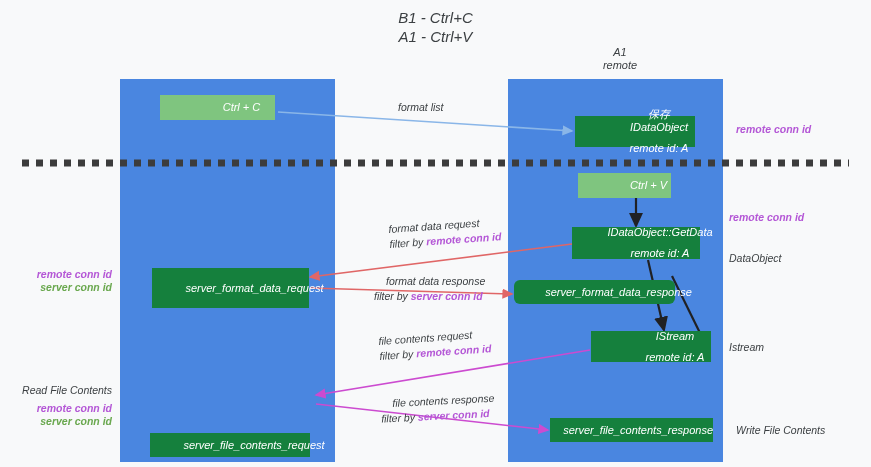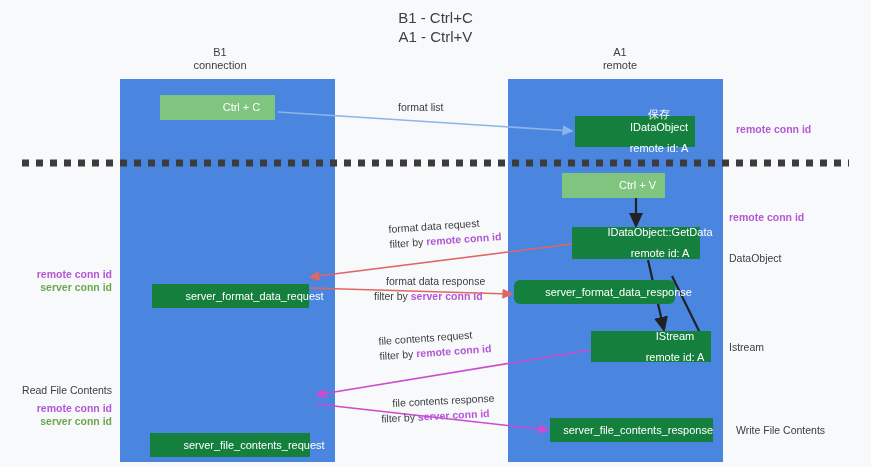--- a/index.html
+++ b/index.html
@@ -2,21 +2,21 @@
 <html><head>
 <meta charset="utf-8">
 <style>
   html,body{margin:0;padding:0;}
   body{
     width:871px;height:467px;
     background:#f8f9fa;
     font-family:"Liberation Sans","DejaVu Sans",sans-serif;
     overflow:hidden;
   }
-  #stage{position:relative;width:871px;height:467px;}
+  #stage{position:relative;width:871px;height:467px;font-style:italic;}
 
   
   .title{
     position:absolute;left:0;top:8px;width:871px;
     text-align:center;color:#3c4043;font-size:15px;line-height:19px;
     white-space:pre-line;
   }
 
   
   .col-head{
@@ -58,22 +58,20 @@
   svg.overlay{position:absolute;left:0;top:0;width:871px;height:467px;pointer-events:none;}
 </style>
 </head>
 <body>
 
 <div id="stage">
 
   <div class="title">B1 - Ctrl+C
 A1 - Ctrl+V</div>
 
-  <div class="col-head" style="left:145px;top:46px;width:150px;">B1
-connection</div>
   <div class="col-head" style="left:545px;top:46px;width:150px;">A1
 remote</div>
 
   <div class="lane" style="left:120px;top:79px;width:215px;height:383px;"></div>
   <div class="lane" style="left:508px;top:79px;width:215px;height:383px;"></div>
 
   <svg class="overlay">
     <defs>
       <marker id="ah-blue" markerWidth="7" markerHeight="7" refX="6" refY="3.2" orient="auto">
         <path d="M0,0 L7,3.2 L0,6.4 z" fill="#8ab6e8"></path>
@@ -110,30 +108,30 @@
 
   <div class="box green" style="left:160px;top:95px;width:115px;height:25px;">
     <div>Ctrl + C</div>
   </div>
 
   <div class="box orange" style="left:575px;top:116px;width:120px;height:31px;">
     <div>保存IDataObject</div>
     <div class="l2">remote id: A</div>
   </div>
 
-  <div class="box green" style="left:562px;top:173px;width:103px;height:25px;">
+  <div class="box green" style="left:578px;top:173px;width:93px;height:25px;">
     <div>Ctrl + V</div>
   </div>
 
   <div class="box orange" style="left:572px;top:227px;width:128px;height:32px;">
     <div>IDataObject::GetData</div>
     <div class="l2">remote id: A</div>
   </div>
 
-  <div class="box orange" style="left:152px;top:284px;width:157px;height:24px;">
+  <div class="box orange" style="left:152px;top:268px;width:157px;height:40px;">
     <div>server_format_data_request</div>
   </div>
 
   <div class="box orange" style="left:514px;top:280px;width:161px;height:24px;border-radius:6px;">
     <div>server_format_data_response</div>
   </div>
 
   <div class="box orange" style="left:591px;top:331px;width:120px;height:31px;">
     <div>IStream</div>
     <div class="l2">remote id: A</div>

